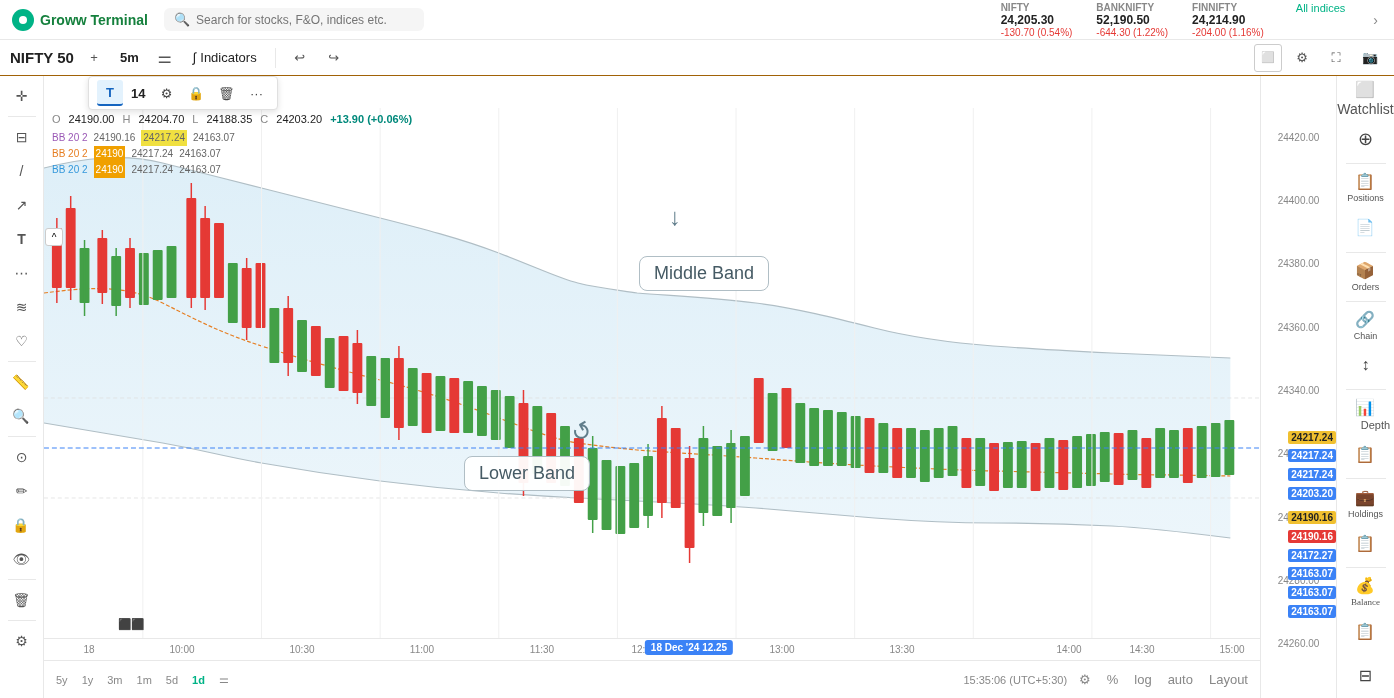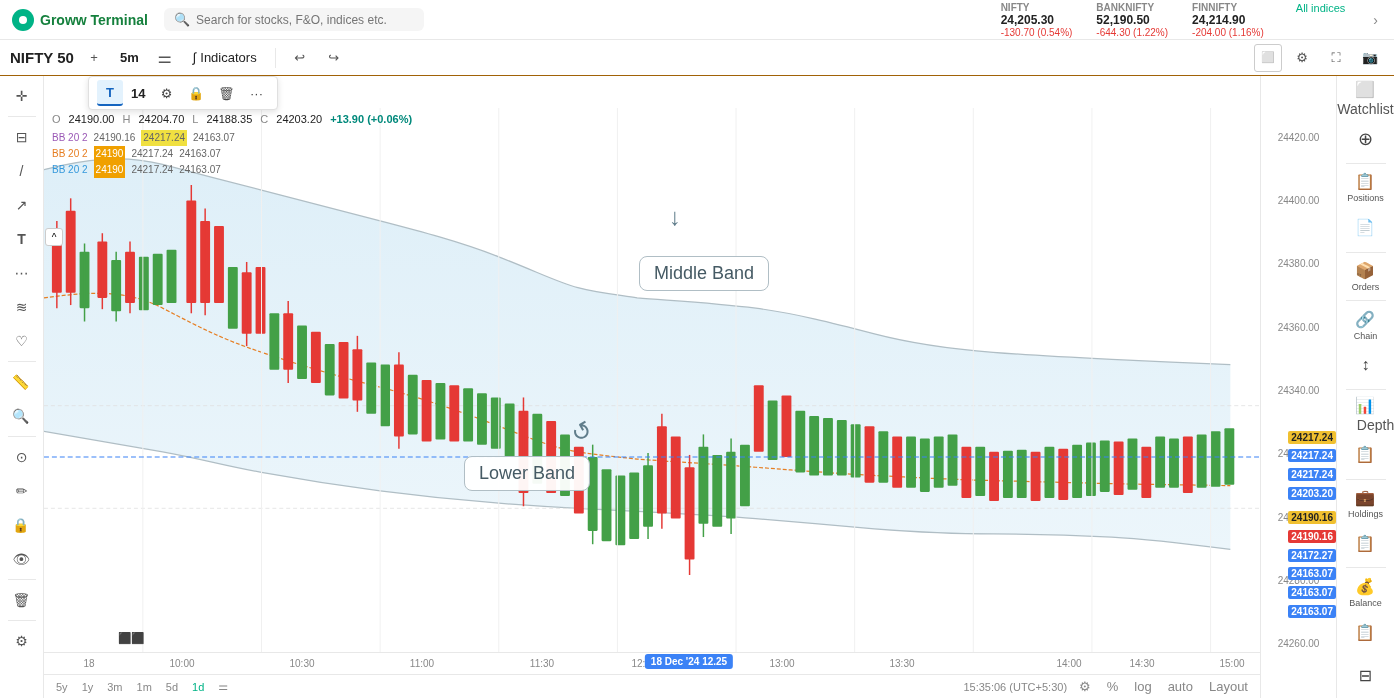--- a/index.html
+++ b/index.html
@@ -116,28 +116,28 @@
     }
     .time-label { font-size: 10px; color: #888; position: absolute; transform: translateX(-50%); }
     .time-badge {
       position: absolute; background: #3b82f6; color: #fff;
       font-size: 10px; font-weight: 600; padding: 2px 6px; border-radius: 3px;
       transform: translateX(-50%);
     }
 
     
     .bottom-bar {
-      height: 24px; background: #fff; border-top: 1px solid #e8e8e8;
+      height: 38px; background: #fff; border-top: 1px solid #e8e8e8;
       display: flex; align-items: center; padding: 0 8px; gap: 6px;
     }
     .period-btn {
       font-size: 11px; color: #888; background: none; border: none;
       cursor: pointer; padding: 2px 4px; border-radius: 3px;
     }
-    .period-btn.active { color: #00b386; font-weight: 400; }
+    .period-btn.active { color: #00b386; font-weight: 700; }
     .bottom-right { margin-left: auto; display: flex; align-items: center; gap: 8px; font-size: 11px; color: #888; }
     .bottom-icon-btn { background: none; border: none; cursor: pointer; color: #888; font-size: 13px; padding: 2px 4px; }
 
     
     .right-sidebar {
       width: 58px; background: #fff; border-left: 1px solid #e8e8e8;
       display: flex; flex-direction: column; align-items: center;
       padding: 4px 0; gap: 4px;
     }
     .rs-btn {
@@ -582,37 +582,37 @@
     <button class="rs-btn">
       <span class="rs-icon">🔗</span>
       <span style="font-size:9px;color:#555;">Chain</span>
     </button>
     <button class="rs-btn">
       <span class="rs-icon">↕</span>
     </button>
     <div class="rs-separator"></div>
     <button class="rs-btn">
       <span class="rs-icon">📊</span>
-      <span style="font-size:14px;color:#555;padding-left:20px;">Depth</span>
+      <span style="font-size:11px;color:#555;padding-left:20px;">Depth</span>
     </button>
     <button class="rs-btn">
       <span class="rs-icon">📋</span>
     </button>
     <div class="rs-separator"></div>
     <button class="rs-btn">
       <span class="rs-icon">💼</span>
       <span style="font-size:9px;color:#555;">Holdings</span>
     </button>
     <button class="rs-btn">
       <span class="rs-icon">📋</span>
     </button>
     <div class="rs-separator"></div>
     <button class="rs-btn">
       <span class="rs-icon">💰</span>
-      <span style="font-size:9px;color:#555;">Balance</span>
+      <span style="font-size:9px;color:#555;font-family:Liberation Serif, serif;">Balance</span>
     </button>
     <button class="rs-btn">
       <span class="rs-icon">📋</span>
     </button>
     <div style="flex:1;"></div>
     <button class="rs-btn">
       <span class="rs-icon">⊟</span>
     </button>
   </div>
 

